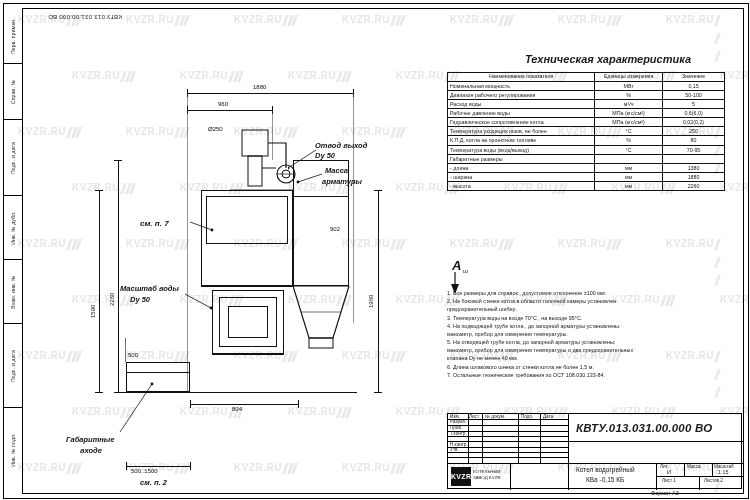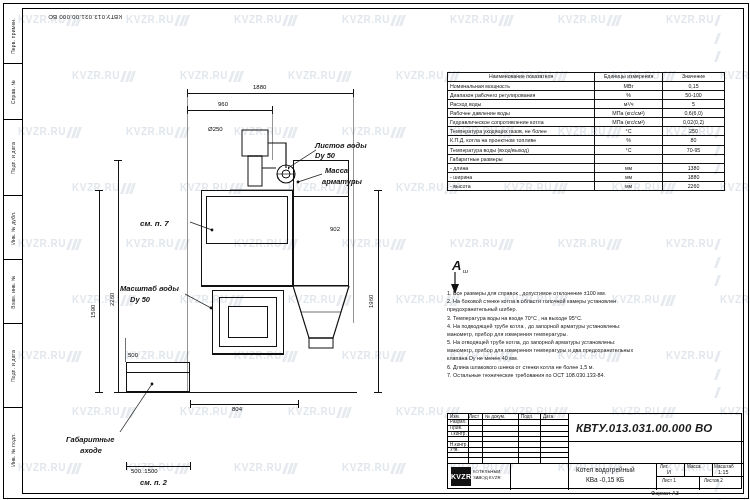--- a/index.html
+++ b/index.html
@@ -270,21 +270,21 @@
     <line x1="2" y1="66" x2="66" y2="66" stroke="#111" stroke-width=".8"></line>
   </svg>
   <div class="dim" style="left:208px;top:126px;">Ø250</div>
 
   <svg width="140" height="70" style="position:absolute;left:288px;top:138px;">
     <line x1="0" y1="30" x2="28" y2="12" stroke="#111" stroke-width=".8"></line>
     <line x1="10" y1="44" x2="34" y2="36" stroke="#111" stroke-width=".8"></line>
     <circle cx="0" cy="30" r="1.4" fill="#111"></circle>
     <circle cx="10" cy="44" r="1.4" fill="#111"></circle>
   </svg>
-  <div class="lbl b" style="left:315px;top:141px;">Листов воды</div>
+  <div class="lbl b" style="left:315px;top:141px;">Отвод выход</div>
   <div class="lbl b" style="left:315px;top:151px;">Dу 50</div>
   <div class="lbl b" style="left:325px;top:166px;">Масса</div>
   <div class="lbl b" style="left:322px;top:177px;">арматуры</div>
 
   <div class="lbl b" style="left:140px;top:219px;font-size:8px;">см. п. 7</div>
   <svg width="70" height="30" style="position:absolute;left:190px;top:214px;">
     <line x1="0" y1="8" x2="22" y2="16" stroke="#111" stroke-width=".8"></line>
     <circle cx="22" cy="16" r="1.4" fill="#111"></circle>
   </svg>
 
@@ -335,20 +335,21 @@
   <div class="dim" style="left:131px;top:468px;">500..1500</div>
   <div class="lbl b" style="left:140px;top:478px;">см. п. 2</div>
 
   <div class="lbl b" style="left:452px;top:258px;font-size:13px;font-style:italic;">А</div>
   <div class="lbl" style="left:463px;top:268px;font-size:6px;">ш</div>
   <svg width="30" height="30" style="position:absolute;left:449px;top:270px;">
     <line x1="6" y1="2" x2="6" y2="20" stroke="#111" stroke-width="1.2"></line>
     <polygon points="6,24 2,14 10,14" fill="#111"></polygon>
   </svg>
 
+  <div class="spec-title">Техническая характеристика</div>
   <table class="spec">
     <thead>
         <tr>
       <th class="nm">Наименование показателя</th>
       <th class="un">Единицы измерения</th>
       <th class="vl">Значение</th>
     </tr>
       </thead>
     <tbody id="spec-body">
         <tr>

